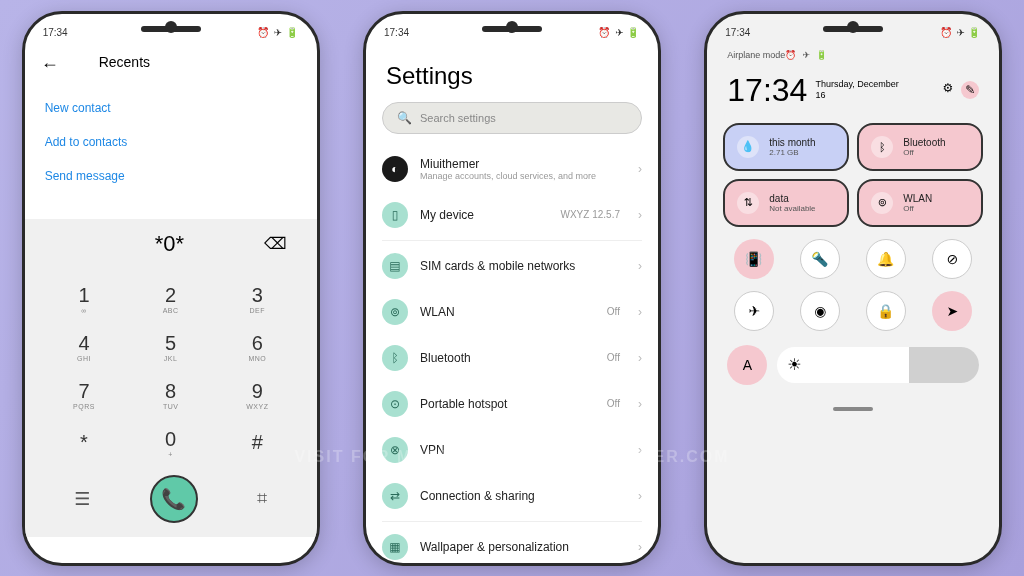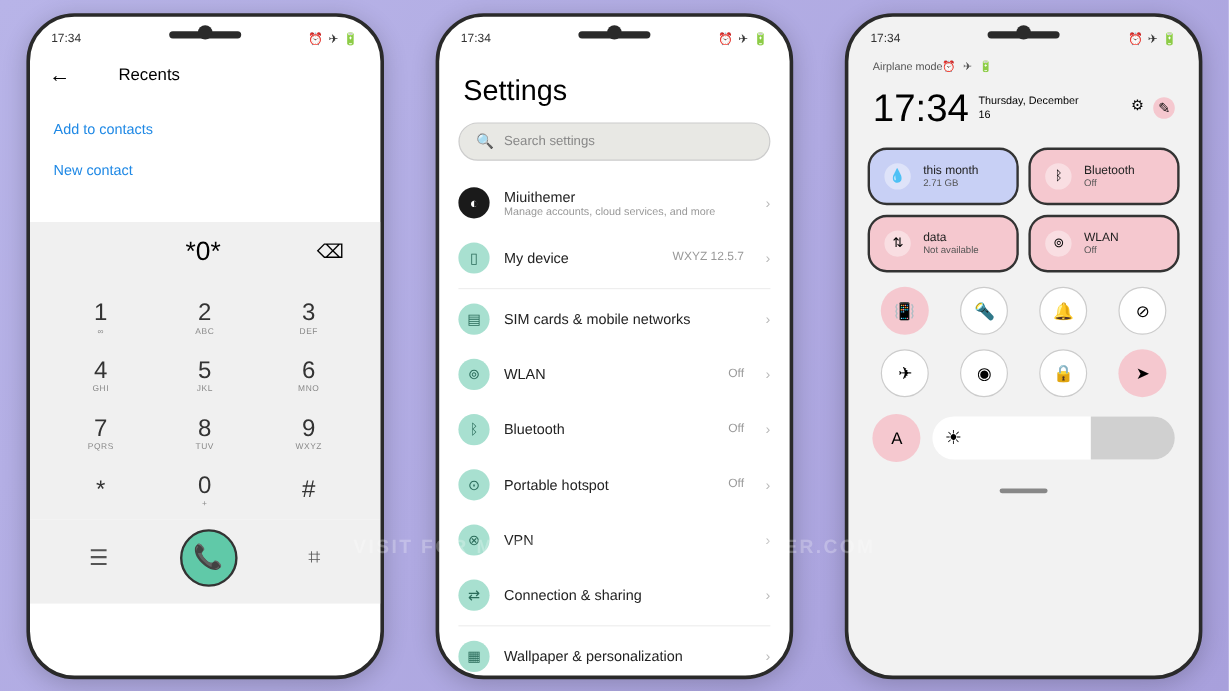--- a/index.html
+++ b/index.html
@@ -79,22 +79,23 @@
         <span class="sb-icon">⏰</span>
         <span class="sb-icon">✈</span>
         <span class="sb-icon">🔋</span>
       </span>
   </div>
   <div class="p1-header">
     <span class="p1-back">←</span>
     <span class="p1-title">Recents</span>
   </div>
   <div class="p1-links">
+    <div class="p1-link">New contact</div>
     <div class="p1-link">Add to contacts</div>
-    <div class="p1-link">New contact</div>
+    <div class="p1-link">Send message</div>
   </div>
   <div class="p1-dial-display">
     <span class="p1-dial-txt">*0*</span>
     <span class="p1-backspace">⌫</span>
   </div>
   <div class="p1-keypad" id="keypad">
       <div class="p1-key">
         <span class="p1-key-num">1</span>
         <span class="p1-key-sub">∞</span>
       </div>

